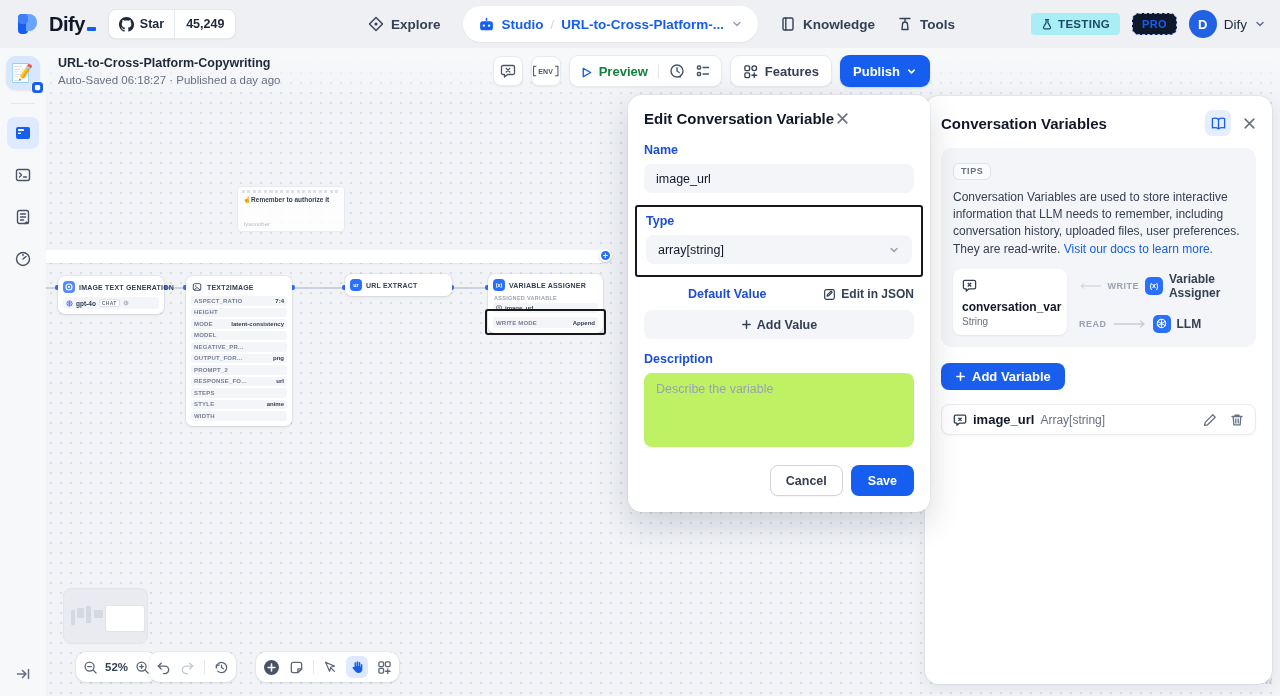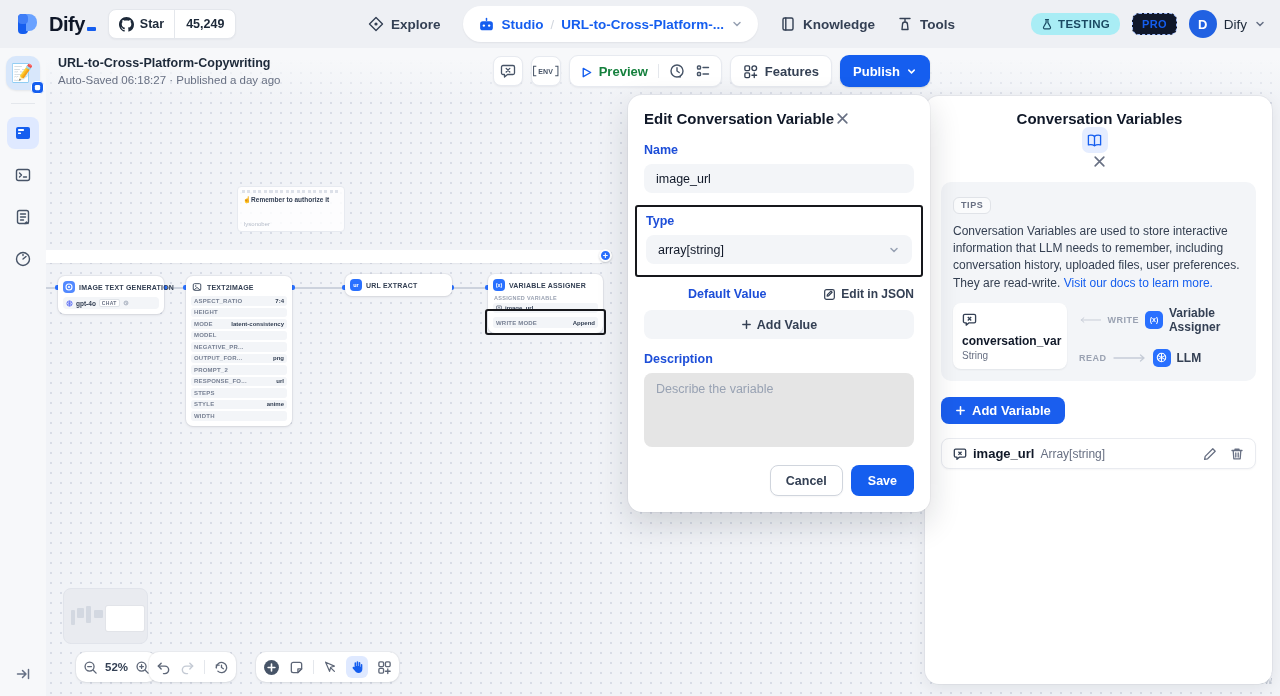--- a/index.html
+++ b/index.html
@@ -15,21 +15,21 @@
   .star-badge { display:flex; align-items:center; background:#fff; border:1px solid #e4e7ec; border-radius:8px; height:30px; overflow:hidden; margin-left:12px; box-shadow:0 1px 2px rgba(16,24,40,.04); }
   .star-left { display:flex; align-items:center; gap:6px; padding:0 10px; font-size:12.5px; font-weight:700; color:#1d2939; height:100%; }
   .star-div { width:1px; height:100%; background:#e4e7ec; }
   .star-count { padding:0 11px; font-size:12.5px; font-weight:700; color:#1d2939; }
   .nav-center { position:absolute; left:368px; top:0; height:48px; display:flex; align-items:center; gap:22px; }
   .nav-item { display:flex; align-items:center; gap:7px; font-size:13.5px; font-weight:600; color:#344054; cursor:pointer; }
   .studio-pill { display:flex; align-items:center; gap:7px; background:#fff; border-radius:999px; height:36px; padding:0 15px; box-shadow:0 1px 2px rgba(16,24,40,.06); }
   .studio-label,.crumb-app { color:#155eef; font-size:13.5px; font-weight:700; white-space:nowrap; }
   .crumb-sep { color:#d0d5dd; font-size:13px; }
   .nav-right { margin-left:auto; display:flex; align-items:center; gap:12px; }
-  .testing-badge { display:flex; align-items:center; gap:5px; background:#a9edf5; color:#1b4a63; font-size:11.5px; font-weight:800; letter-spacing:.3px; padding:5px 10px; border-radius:10px; }
+  .testing-badge { display:flex; align-items:center; gap:5px; background:#a9edf5; color:#1b4a63; font-size:11.5px; font-weight:800; letter-spacing:.3px; padding:5px 10px; border-radius:4px; }
   .pro-badge { background:#0f172a; border:1px dashed #9db9f8; color:#155eef; font-size:11px; font-weight:800; padding:4px 9px; border-radius:7px; letter-spacing:.3px; }
   .user-chip { display:flex; align-items:center; gap:7px; cursor:pointer; }
   .avatar { width:28px; height:28px; border-radius:50%; background:#2161e2; color:#fff; display:flex; align-items:center; justify-content:center; font-size:13px; font-weight:800; }
   .user-name { font-size:13.5px; color:#1d2939; }
 
   
   .sidebar { position:absolute; left:0; top:48px; bottom:0; width:46px; background:#f7f8fa; z-index:40; display:flex; flex-direction:column; align-items:center; padding-top:8px; }
   .app-icon { width:34px; height:34px; border-radius:10px; background:#d8e7fb; display:flex; align-items:center; justify-content:center; font-size:18px; position:relative; box-shadow:0 1px 2px rgba(16,24,40,.08); }
   .app-icon-badge { position:absolute; right:-4px; bottom:-4px; width:13px; height:13px; border-radius:4px; background:#155eef; border:1.5px solid #fff; display:flex; align-items:center; justify-content:center; }
   .sb-div { width:24px; height:1px; background:#e4e7ec; margin:13px 0; }
@@ -94,30 +94,30 @@
   .modal-head { display:flex; align-items:center; justify-content:flex-start; margin-bottom:16px; }
   .modal-title { font-size:15px; font-weight:700; color:#101828; }
   .close-btn { color:#687083; cursor:pointer; display:flex; padding:2px; }
   .field-label { font-size:12.5px; font-weight:700; color:#1d4ed8; margin-bottom:7px; }
   .text-input { width:100%; height:29px; background:#f3f5f8; border:none; border-radius:8px; padding:0 12px; font-size:12.5px; color:#101828; font-family:inherit; outline:none; }
   .type-wrap { border:2px solid #17181c; border-radius:3px; margin:12px -9px 10px; padding:7px 9px 11px; }
   .select-box { height:29px; background:#f3f5f8; border-radius:8px; display:flex; align-items:center; justify-content:space-between; padding:0 12px; font-size:12.5px; color:#101828; cursor:pointer; }
   .row-between { display:flex; justify-content:space-between; align-items:flex-start;padding-left:44px; }
   .edit-json { display:flex; align-items:center; gap:5px; font-size:12px; font-weight:600; color:#344054; cursor:pointer; }
   .add-value-btn { margin-top:9px; width:100%; height:29px; background:#f3f5f8; border-radius:8px; display:flex; align-items:center; justify-content:center; gap:5px; font-size:12.5px; font-weight:700; color:#344054; cursor:pointer; }
-  .desc-area { width:100%; height:74px; background:#e5e5e5; border:none; border-radius:8px; padding:9px 12px; font-size:12.5px; color:#101828; font-family:inherit; resize:none; outline:none; }
+  .desc-area { width:100%; height:74px; background:#bef264; border:none; border-radius:8px; padding:9px 12px; font-size:12.5px; color:#101828; font-family:inherit; resize:none; outline:none; }
   .desc-area::placeholder { color:#98a2b3; }
   .modal-actions { display:flex; justify-content:flex-end; gap:8px; margin-top:14px; }
   .btn-cancel { height:31px; padding:0 15px; background:#fff; border:1px solid #d0d5dd; border-radius:8px; font-size:12.5px; font-weight:700; color:#344054; display:flex; align-items:center; cursor:pointer; box-shadow:0 1px 2px rgba(16,24,40,.04); }
   .btn-save { height:31px; padding:0 17px; background:#155eef; border:none; border-radius:8px; font-size:12.5px; font-weight:700; color:#fff; display:flex; align-items:center; cursor:pointer; }
   .m-section { margin-top:2px; }
 
   
   .panel { position:absolute; left:925px; top:96px; width:347px; height:588px; background:#fff; border-radius:14px; box-shadow:0 0 0 1px rgba(16,24,40,.04),0 4px 16px rgba(16,24,40,.08); z-index:30; }
-  .panel-head { display:flex; align-items:center; padding:14px 14px 10px 16px;flex-direction:column; }
+  .panel-head { display:flex; align-items:center; padding:14px 14px 10px 16px; }
   .panel-title { flex:1; font-size:15px; font-weight:700; color:#101828; }
   .book-btn { width:26px; height:26px; border-radius:7px; background:#e5edff; color:#155eef; display:flex; align-items:center; justify-content:center; margin-right:10px; cursor:pointer; }
   .tips-box { margin:2px 16px 0; background:#f3f5f8; border-radius:10px; padding:12px; }
   .tips-chip { display:inline-block; border:1px solid #e0e3e8; background:#fafbfc; color:#687083; font-size:9px; font-weight:800; letter-spacing:.6px; padding:2.5px 7px; border-radius:6px; }
   .tips-text { margin-top:9px; font-size:12px; line-height:1.45; color:#354052; }
   .tips-link { color:#155eef; cursor:pointer; }
   .diagram { display:flex; gap:12px; margin-top:11px; align-items:center; }
   .var-card { background:#fff; border-radius:8px; padding:9px 9px 8px; width:114px; box-shadow:0 1px 2px rgba(16,24,40,.07); color:#344054; }
   .vc-name { font-size:12px; font-weight:800; color:#101828; margin-top:7px; white-space:nowrap; }
   .vc-type { font-size:10px; color:#687083; margin-top:2px; }

